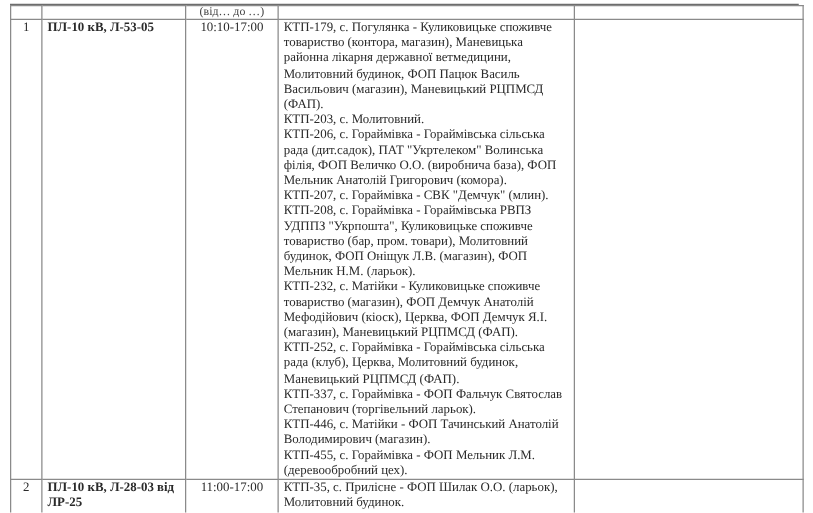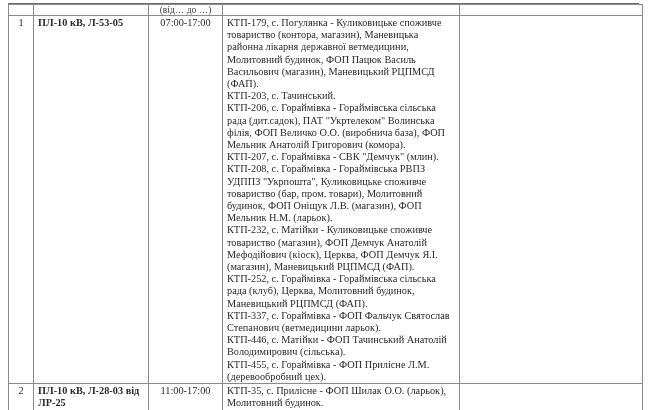--- a/index.html
+++ b/index.html
@@ -32,32 +32,32 @@
         <tr class="hdr">
       <td class="c-num"></td>
       <td class="c-line"></td>
       <td class="c-time">(від… до …)</td>
       <td class="c-obj"></td>
       <td class="c-note"></td>
     </tr>
     <tr class="r1">
       <td class="c-num">1</td>
       <td class="c-line">ПЛ-10 кВ, Л-53-05</td>
-      <td class="c-time">07:00-17:00</td>
+      <td class="c-time">10:10-17:00</td>
       <td class="c-obj">
         <span class="obj-line">КТП-179, с. Погулянка - Куликовицьке споживче товариство (контора, магазин), Маневицька районна лікарня державної ветмедицини, Молитовний будинок, ФОП Пацюк Василь Васильович (магазин), Маневицький РЦПМСД (ФАП).</span>
-        <span class="obj-line">КТП-203, с. Тачинський.</span>
+        <span class="obj-line">КТП-203, с. Молитовний.</span>
         <span class="obj-line">КТП-206, с. Гораймівка - Гораймівська сільська рада (дит.садок), ПАТ "Укртелеком" Волинська філія, ФОП Величко О.О. (виробнича база), ФОП Мельник Анатолій Григорович (комора).</span>
         <span class="obj-line">КТП-207, с. Гораймівка - СВК "Демчук" (млин).</span>
         <span class="obj-line">КТП-208, с. Гораймівка - Гораймівська РВПЗ УДППЗ "Укрпошта", Куликовицьке споживче товариство (бар, пром. товари), Молитовний будинок, ФОП Оніщук Л.В. (магазин), ФОП Мельник Н.М. (ларьок).</span>
         <span class="obj-line">КТП-232, с. Матійки - Куликовицьке споживче товариство (магазин), ФОП Демчук Анатолій Мефодійович (кіоск), Церква, ФОП Демчук Я.І. (магазин), Маневицький РЦПМСД (ФАП).</span>
         <span class="obj-line">КТП-252, с. Гораймівка - Гораймівська сільська рада (клуб), Церква, Молитовний будинок, Маневицький РЦПМСД (ФАП).</span>
-        <span class="obj-line">КТП-337, с. Гораймівка - ФОП Фальчук Святослав Степанович (ветмедицини ларьок).</span>
-        <span class="obj-line">КТП-446, с. Матійки - ФОП Тачинський Анатолій Володимирович (сільська).</span>
-        <span class="obj-line">КТП-455, с. Гораймівка - ФОП Прилісне Л.М. (деревообробний цех).</span>
+        <span class="obj-line">КТП-337, с. Гораймівка - ФОП Фальчук Святослав Степанович (торгівельний ларьок).</span>
+        <span class="obj-line">КТП-446, с. Матійки - ФОП Тачинський Анатолій Володимирович (магазин).</span>
+        <span class="obj-line">КТП-455, с. Гораймівка - ФОП Мельник Л.М. (деревообробний цех).</span>
       </td>
       <td class="c-note"></td>
     </tr>
     <tr class="r2">
       <td class="c-num">2</td>
       <td class="c-line">ПЛ-10 кВ, Л-28-03 від ЛР-25</td>
       <td class="c-time">11:00-17:00</td>
       <td class="c-obj">
         <span class="obj-line">КТП-35, с. Прилісне - ФОП Шилак О.О. (ларьок), Молитовний будинок.</span>
       </td>

